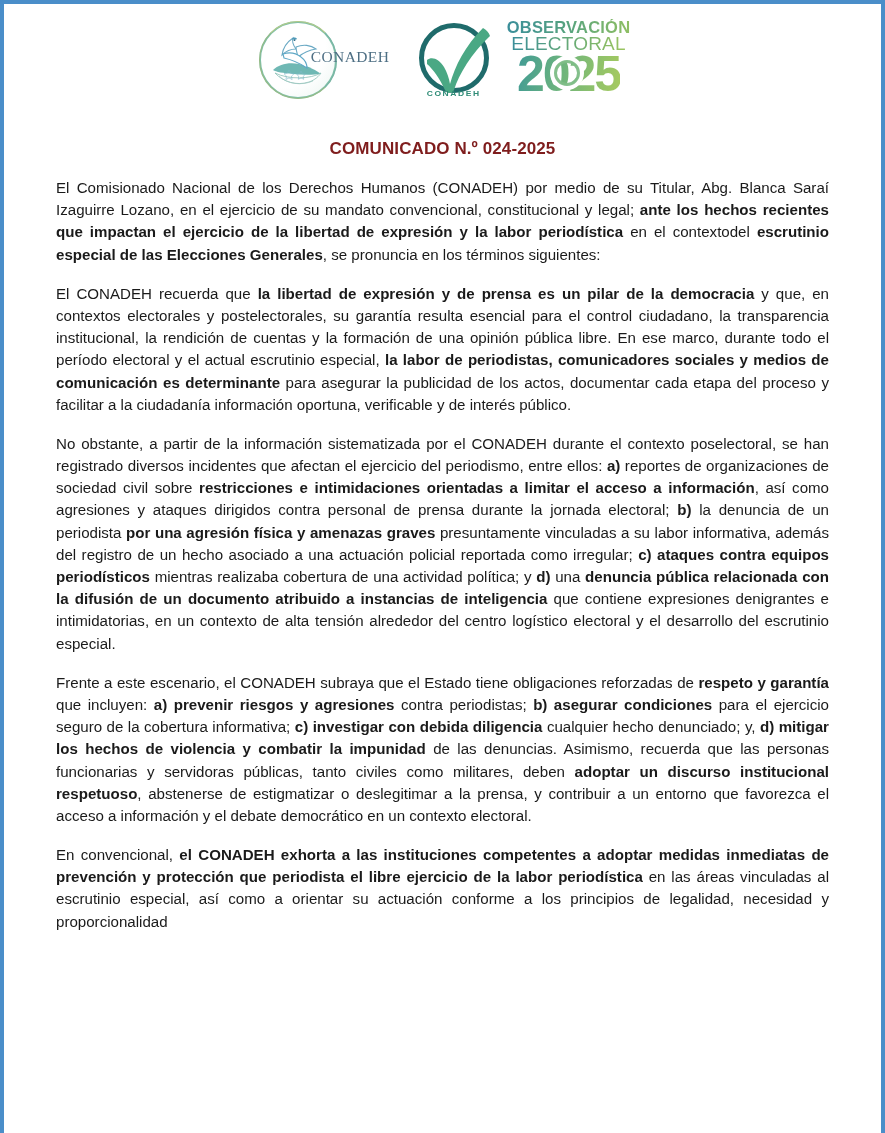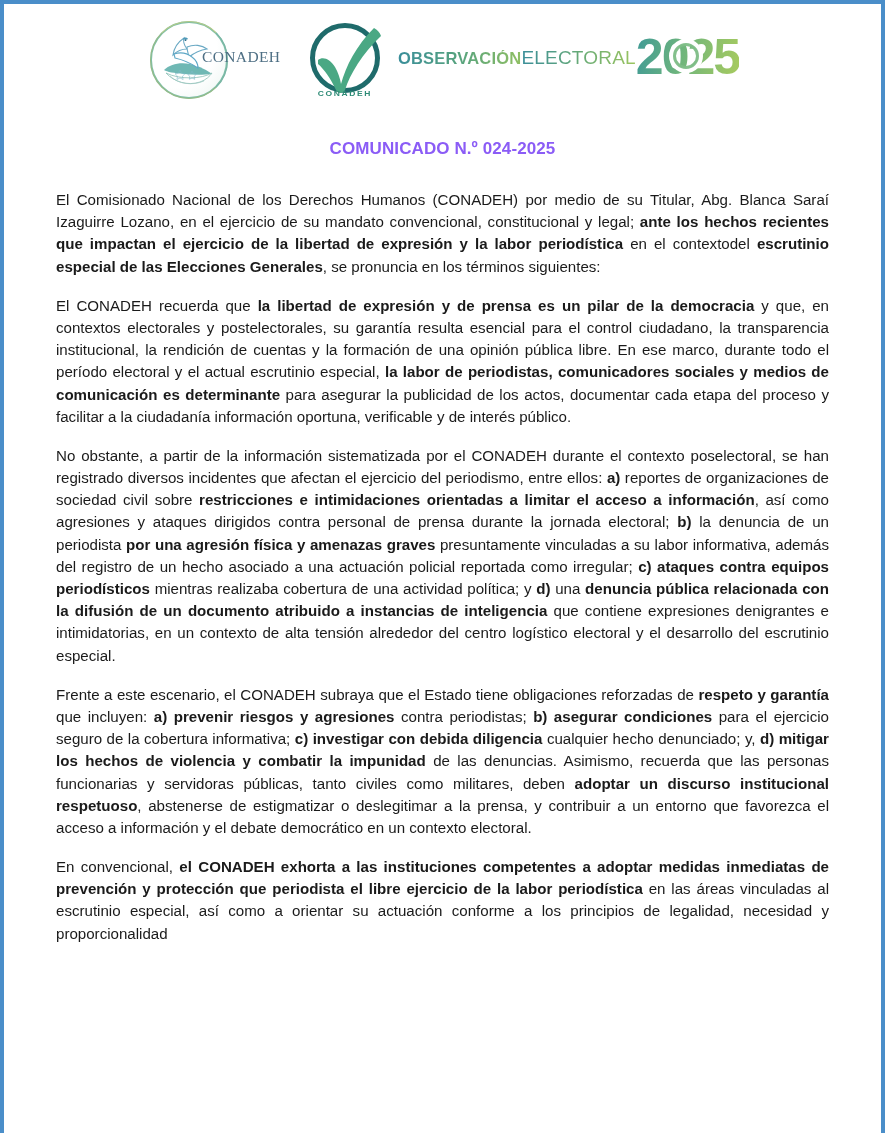--- a/index.html
+++ b/index.html
@@ -152,21 +152,21 @@
     font-weight: bold;
     font-style: italic;
     color: #d29a3c;
     letter-spacing: 0.2px;
     margin-top: 4px;
   }
 
   
   .logo-obs {
     display: flex;
-    flex-direction: row;
+    flex-direction: column;
     align-items: center;
     flex: none;
     line-height: 1;
     padding-bottom: 4px;
   }
   .logo-obs .obs-l1 {
     font-size: 16.5px;
     font-weight: bold;
     letter-spacing: 0.2px;
     background: linear-gradient(90deg, #3a8e9a 0%, #57a37e 50%, #8fbf63 100%);
@@ -220,26 +220,26 @@
     border: 3px solid #7dbd86;
     opacity: 0.95;
     box-sizing: border-box;
   }
 
   
   .doc-title {
     text-align: center;
     font-size: 17px;
     font-weight: bold;
-    color: #8b5cf6;
+    color: #7f1d1d;
     margin: 31px 0 0 0;
     letter-spacing: 0.1px;
   }
   .body-copy {
-    margin-top: 30px;
+    margin-top: 18px;
   }
   .para {
     font-size: 15.1px;
     line-height: 1.47;
     color: #1a1a1a;
     text-align: justify;
     text-justify: inter-word;
     margin: 0 0 17px 0;
     hyphens: none;
   }

